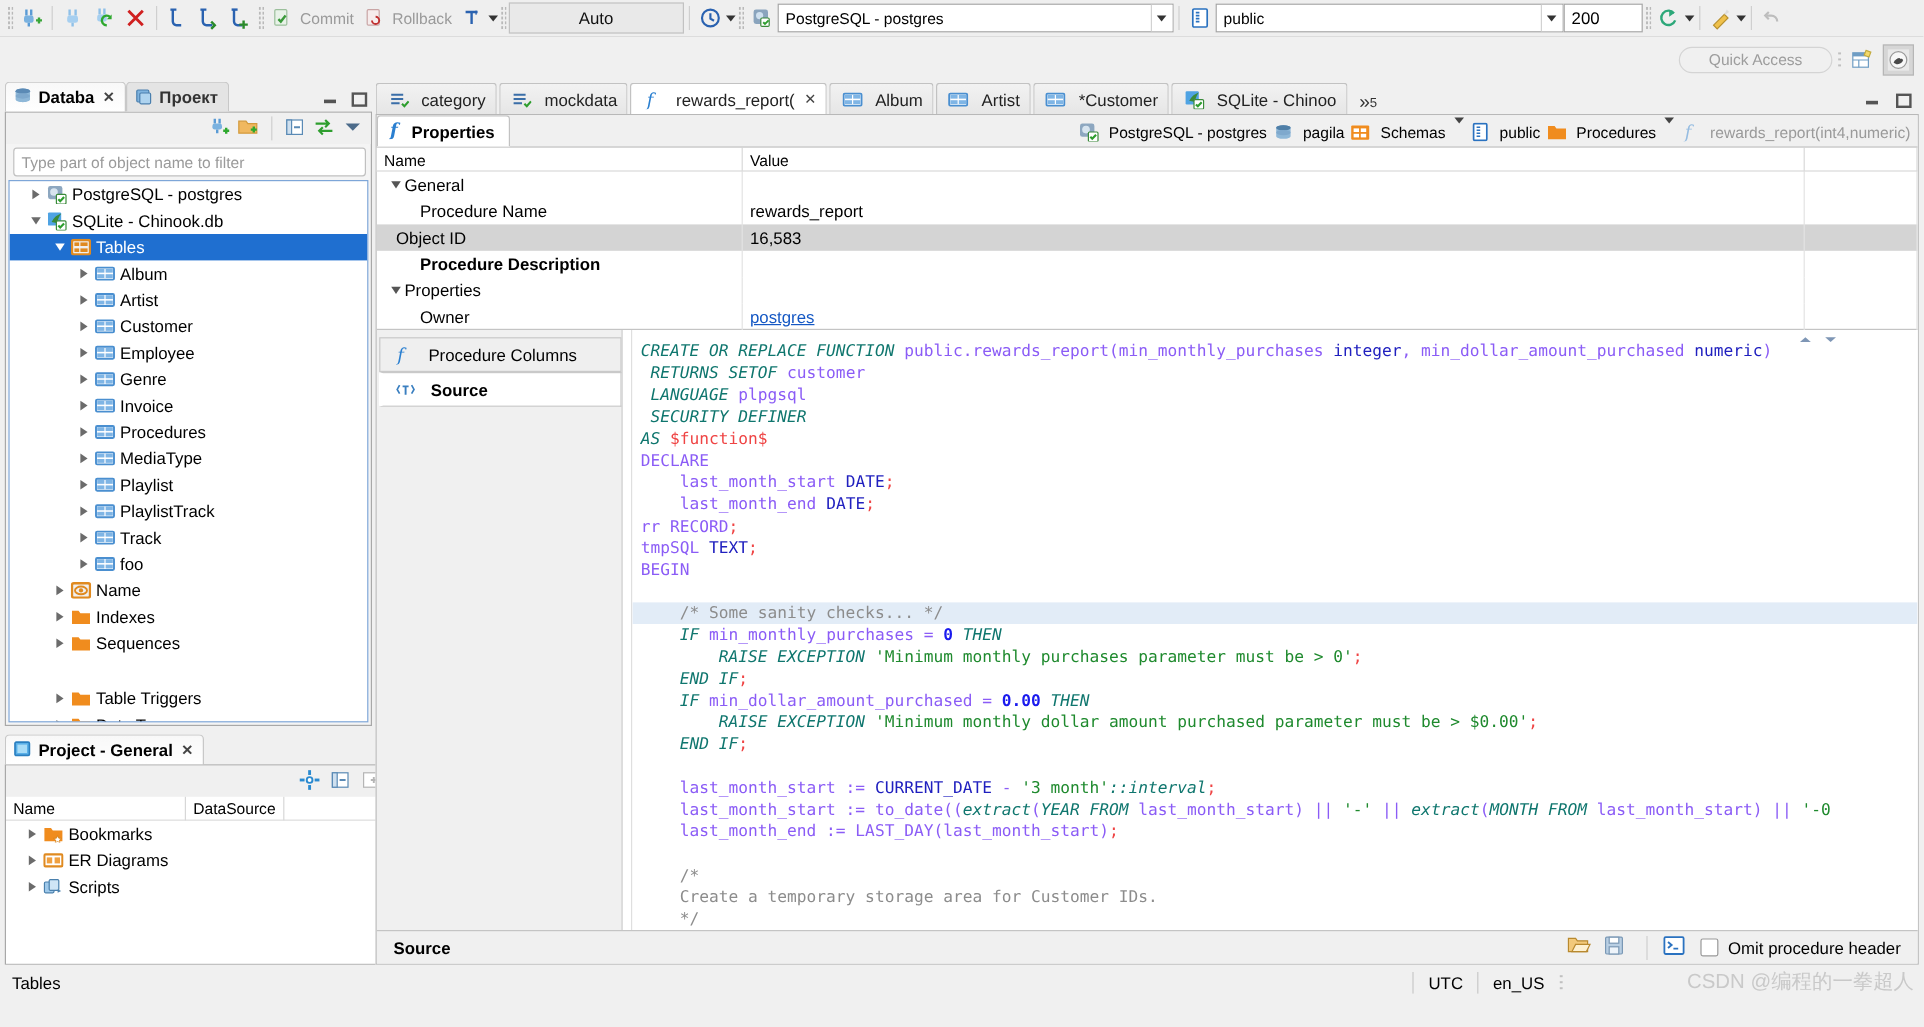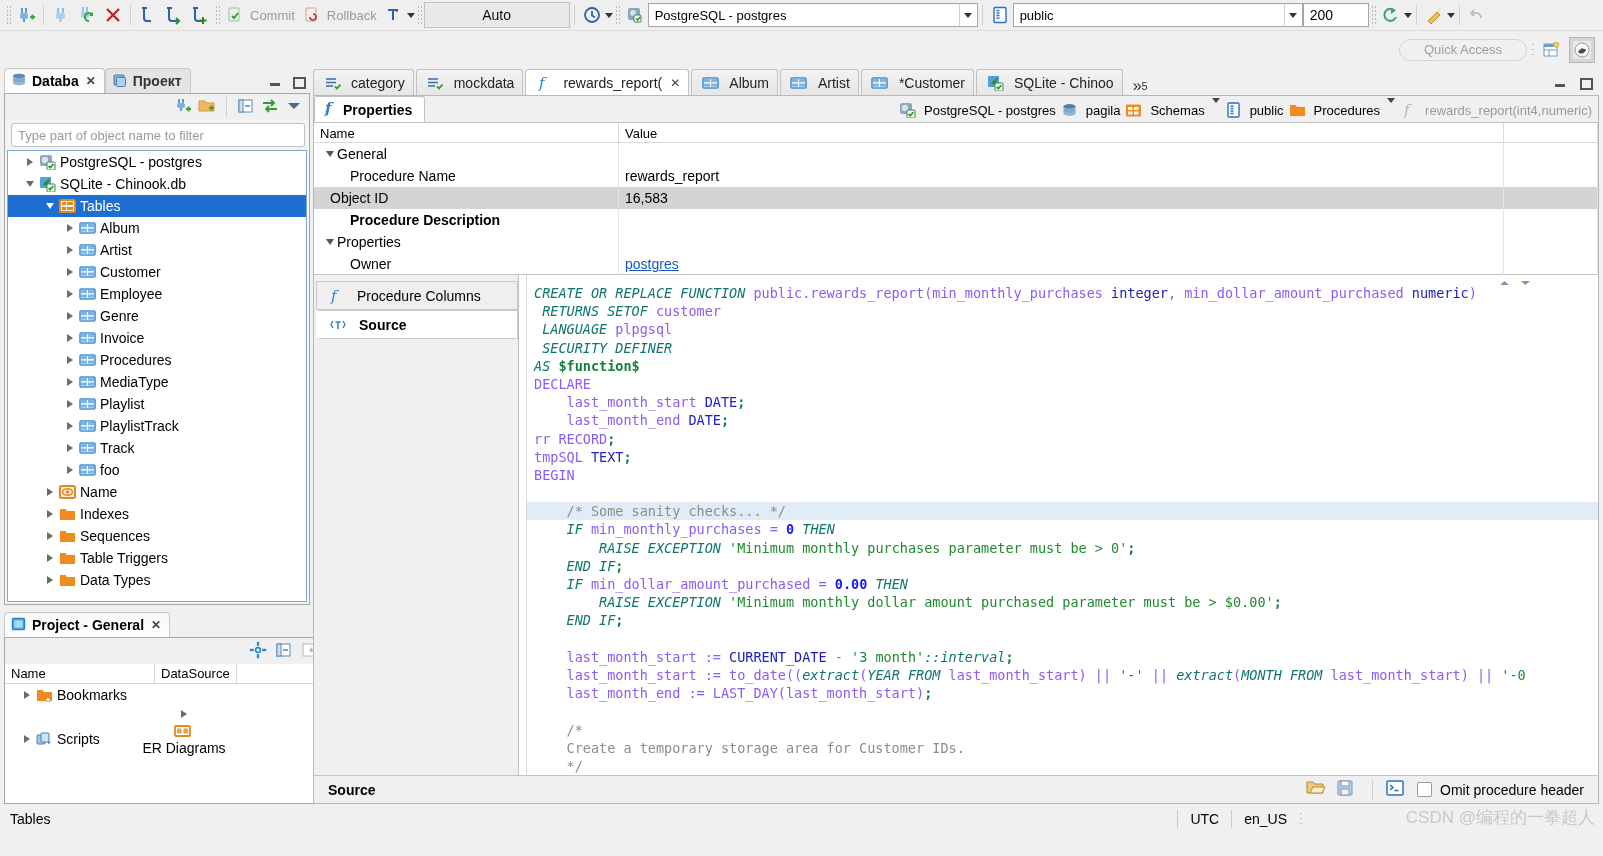--- a/index.html
+++ b/index.html
@@ -215,21 +215,21 @@
     font-family: "DejaVu Sans Mono", monospace; font-size: 13.5px; line-height: 18.2px;
     padding-top: 9px; white-space: pre;
   }
   .code .ln { height: 18.2px; padding-left: 7px; }
   .code .ln.hl { background: #e2ecf7; }
   .kw  { color: #0f766e; font-style: italic; }
   .typ { color: #2020bf; }
   .str { color: #1f8a2e; }
   .num { color: #1a1aee; font-weight: bold; }
   .cmt { color: #8c8c8c; }
-  .pun { color: #15803d; font-weight: bold; }
+  .pun { color: #ef4444; }
   .id  { color: #8b5cf6; }
   .scroll-up { position: absolute; right: 66px; top: 1px; display: flex; gap: 8px; }
 
   
   .ed-footer {
     height: 31px; background: #f0f0f0; display: flex; align-items: center;
     border-top: 1px solid #c4c4c4; padding: 0 8px; gap: 0;
   }
   .ed-footer .ftxt { font-size: 14px; font-weight: bold; padding-left: 6px; }
   .chk { width: 15px; height: 15px; border: 1px solid #999; background: #fff; border-radius: 2px;}
@@ -743,21 +743,21 @@
             <span class="tw">
               <span class="tri-r"></span>
             </span>
             <span class="ticon">
               <svg width="17" height="14" viewBox="0 0 17 14">
                 <path d="M1 2h5.5L8 4h8v9H1z" fill="#f08c1e"></path>
               </svg>
             </span>
             <span>Sequences</span>
           </div>
-          <div class="tree-row" style="padding-left: 34px;">
+          <div class="tree-row" style="padding-left: 34px; margin-top: 24px;">
             <span class="tw">
               <span class="tri-r"></span>
             </span>
             <span class="ticon">
               <svg width="17" height="14" viewBox="0 0 17 14">
                 <path d="M1 2h5.5L8 4h8v9H1z" fill="#f08c1e"></path>
               </svg>
             </span>
             <span>Table Triggers</span>
           </div>
@@ -838,21 +838,21 @@
               <span class="tri-r"></span>
             </span>
             <span class="ticon">
               <svg width="17" height="14" viewBox="0 0 17 14">
                 <path d="M1 2h5.5L8 4h8v9H1z" fill="#f08c1e"></path>
                 <path d="M12 8.5l1 2 2.2.2-1.7 1.5.5 2.1-2-1.1-2 1.1.5-2.1-1.7-1.5 2.2-.2z" fill="#fff" stroke="#d07a10" stroke-width=".6"></path>
               </svg>
             </span>
             <span>Bookmarks</span>
           </div>
-          <div class="tree-row" style="padding-left: 14px; flex-direction: column;">
+          <div class="tree-row" style="padding-left: 14px;">
             <span class="tw">
               <span class="tri-r"></span>
             </span>
             <span class="ticon">
               <svg width="17" height="14" viewBox="0 0 17 14">
                 <rect x="1" y="2" width="15" height="10" rx="1" fill="#fff" stroke="#e08a20" stroke-width="1.8"></rect>
                 <rect x="3" y="4.5" width="4.5" height="5" fill="#f0a040"></rect>
                 <rect x="9.5" y="4.5" width="4.5" height="5" fill="#f0a040"></rect>
               </svg>
             </span>

